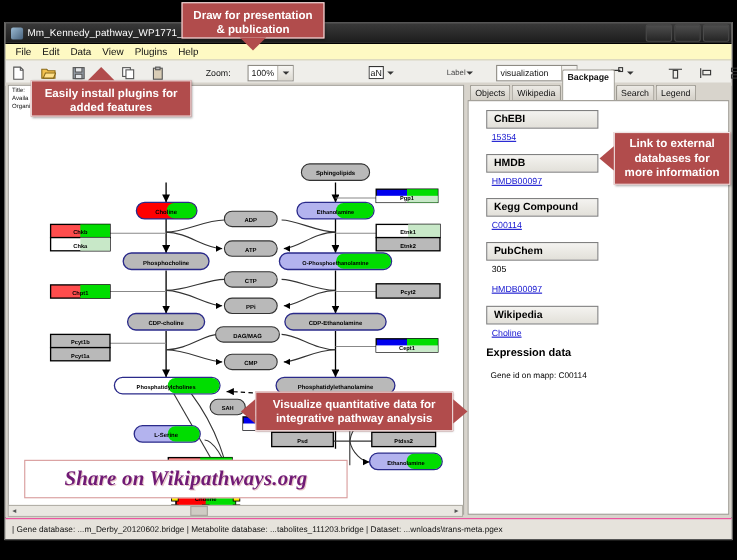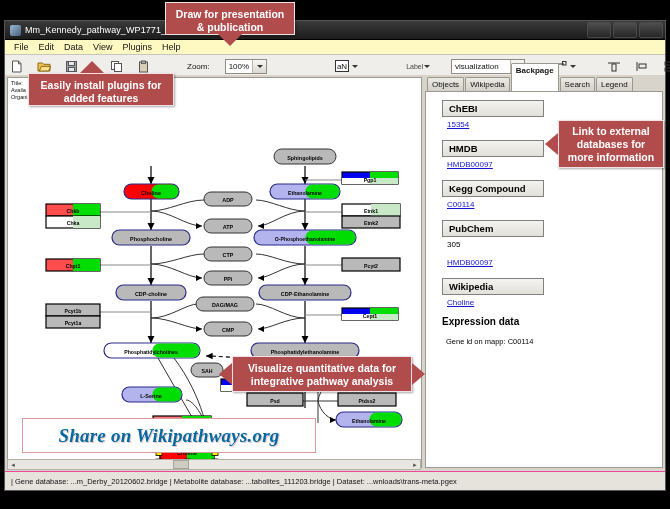--- a/index.html
+++ b/index.html
@@ -91,21 +91,21 @@
   .arrup{position:absolute;width:0;height:0;border-left:12px solid transparent;
        border-right:12px solid transparent;border-bottom:12px solid #b14c4c;}
   .arrleft{position:absolute;width:0;height:0;border-top:11px solid transparent;
        border-bottom:11px solid transparent;border-right:13px solid #b14c4c;}
   .arrright{position:absolute;width:0;height:0;border-top:11px solid transparent;
        border-bottom:11px solid transparent;border-left:13px solid #b14c4c;}
 
   .share{position:absolute;left:22px;top:418px;width:292px;height:33px;background:#fff;
        border:1px solid #d89a9a;display:flex;align-items:center;justify-content:center;}
   .share span{font-family:"Liberation Serif",serif;font-style:italic;font-weight:bold;
-       font-size:19px;color:#0369a1;text-shadow:1px 1px 0 #e9c9c9;letter-spacing:.2px;}
+       font-size:19px;color:#701a75;text-shadow:1px 1px 0 #e9c9c9;letter-spacing:.2px;}
 </style>
 </head>
 <body>
 
 <div id="root">
 
   <div class="win">
 
     <div class="titlebar">
       <span class="tico"></span>

